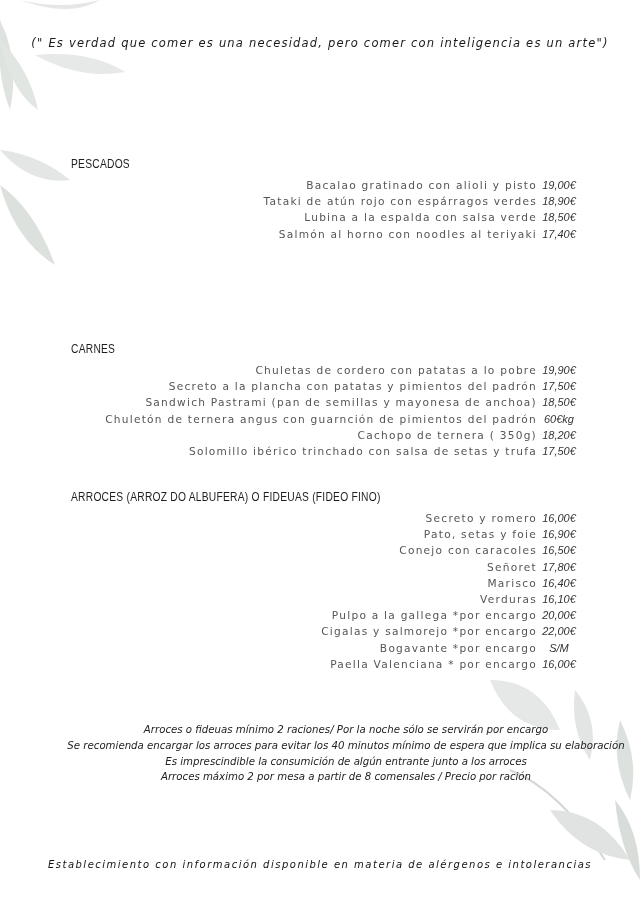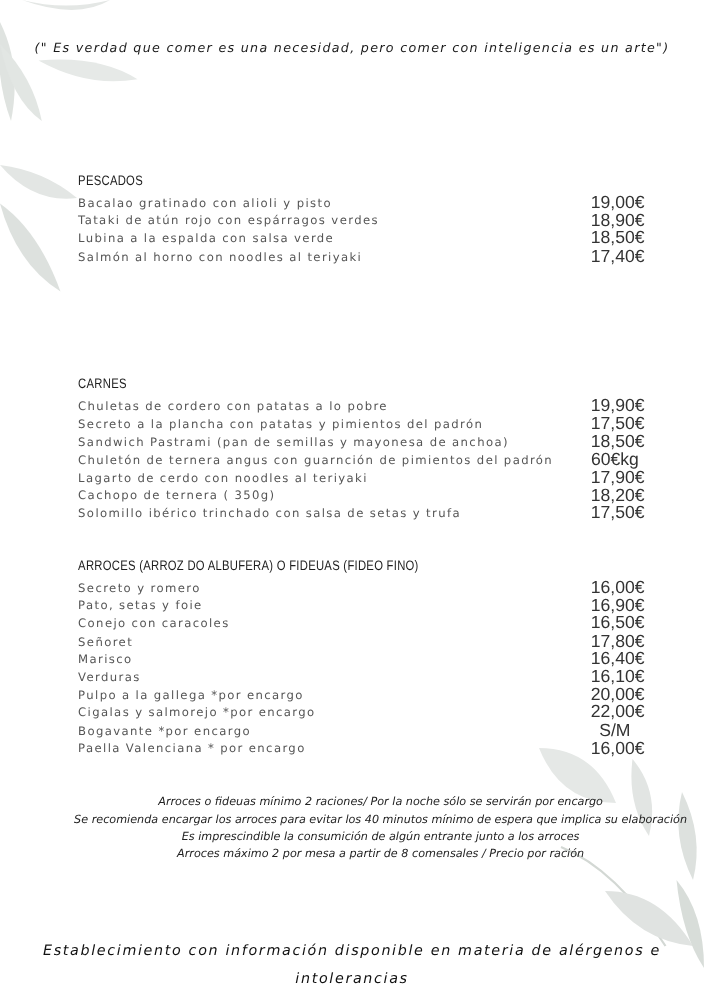--- a/index.html
+++ b/index.html
@@ -1,26 +1,26 @@
 <!DOCTYPE html>
 <html><head>
 <meta charset="utf-8">
 <style>
   html, body { margin: 0; padding: 0; }
   body { width: 640px; height: 905px; background: #ffffff; position: relative; overflow: hidden; font-family: "DejaVu Sans", sans-serif; color: #3a3a3a; }
   .leaf { position: absolute; pointer-events: none; }
   .quote { position: absolute; top: 36px; left: 0; width: 640px; text-align: center; font-family: "DejaVu Sans", sans-serif; font-style: italic; font-size: 11.5px; letter-spacing: 1.2px; color: #1a1a1a; white-space: nowrap; }
   .section { position: absolute; left: 71px; width: 510px; }
   .section-title { font-family: "Liberation Sans Narrow", "Liberation Sans", sans-serif; font-size: 12.5px; letter-spacing: 0.3px; color: #1e1e1e; transform: scaleX(0.82); transform-origin: left; margin-bottom: 6px; font-weight: normal; }
-  .row { display: flex; justify-content: space-between; height: 16.2px; align-items: center; }
+  .row { display: flex; justify-content: flex-end; height: 16.2px; align-items: center; }
   .item-name { font-size: 10.6px; letter-spacing: 1.25px; color: #555; white-space: nowrap; }
-  .item-price { font-family: "Liberation Sans", sans-serif; font-size: 16px; color: #333; width: 44px; text-align: center; }
+  .item-price { font-family: "Liberation Sans", sans-serif; font-size: 11px; color: #333; width: 44px; text-align: center; font-style: italic; }
   .notes { position: absolute; top: 722px; left: 0; width: 640px; text-align: center; font-family: "DejaVu Sans", sans-serif; font-style: italic; font-size: 10.2px; color: #222; line-height: 15.8px; margin-left: 26px; }
   .notes .gap { height: 15px; }
-  .footer { position: absolute; top: 852px; left: 0; width: 640px; text-align: center; font-family: "DejaVu Sans", sans-serif; font-style: italic; font-size: 13px; letter-spacing: 1.5px; color: #111; line-height: 26px; }
+  .footer { position: absolute; top: 852px; left: 0; width: 640px; text-align: center; font-family: "DejaVu Sans", sans-serif; font-style: italic; font-size: 10px; letter-spacing: 1.5px; color: #111; line-height: 26px; }
 </style>
 </head>
 <body>
 
 <svg class="leaf" style="left:0;top:0" width="140" height="280" viewBox="0 0 140 280">
   <path d="M20 0 Q60 10 100 0 Q70 18 20 0Z" fill="#e4e7e5"></path>
   <path d="M0 20 Q20 60 10 110 Q-5 70 0 20Z" fill="#dfe3e0"></path>
   <path d="M35 55 Q90 50 125 72 Q80 80 35 55Z" fill="#e6e9e7"></path>
   <path d="M0 40 Q30 70 38 110 Q10 90 0 40Z" fill="#e2e6e3"></path>
   <path d="M0 150 Q40 155 70 180 Q30 185 0 150Z" fill="#e3e6e4"></path>
@@ -69,34 +69,30 @@
     </div>
   <div class="row">
       <span class="item-name">Sandwich Pastrami (pan de semillas y mayonesa de anchoa)</span>
       <span class="item-price">18,50€</span>
     </div>
   <div class="row">
       <span class="item-name">Chuletón de ternera angus con guarnción de pimientos del padrón</span>
       <span class="item-price">60€kg</span>
     </div>
   <div class="row">
-      <span class="item-name">Lagarto de cerdo con noodles al teriyaki</span>
-      <span class="item-price">17,90€</span>
-    </div>
-  <div class="row">
       <span class="item-name">Cachopo de ternera ( 350g)</span>
       <span class="item-price">18,20€</span>
     </div>
   <div class="row">
       <span class="item-name">Solomillo ibérico trinchado con salsa de setas y trufa</span>
       <span class="item-price">17,50€</span>
     </div>
 </div>
 
-<div class="section" style="top:490px;margin-top:17px;">
+<div class="section" style="top:490px;">
   <div class="section-title">ARROCES (ARROZ DO ALBUFERA) O FIDEUAS (FIDEO FINO)</div>
   <div class="row">
       <span class="item-name">Secreto y romero</span>
       <span class="item-price">16,00€</span>
     </div>
   <div class="row">
       <span class="item-name">Pato, setas y foie</span>
       <span class="item-price">16,90€</span>
     </div>
   <div class="row">

